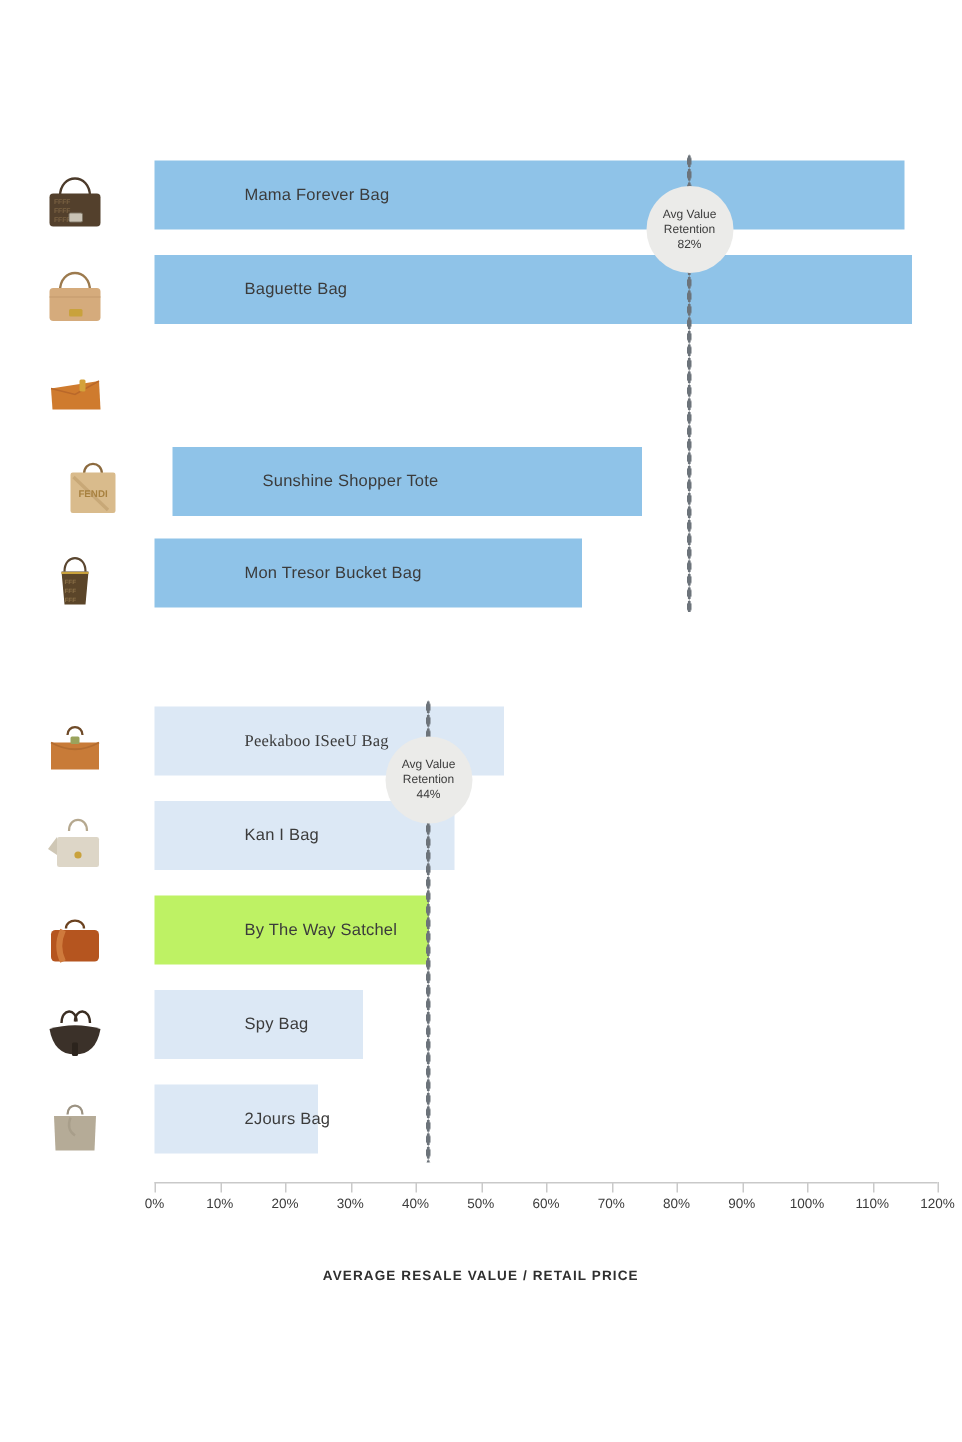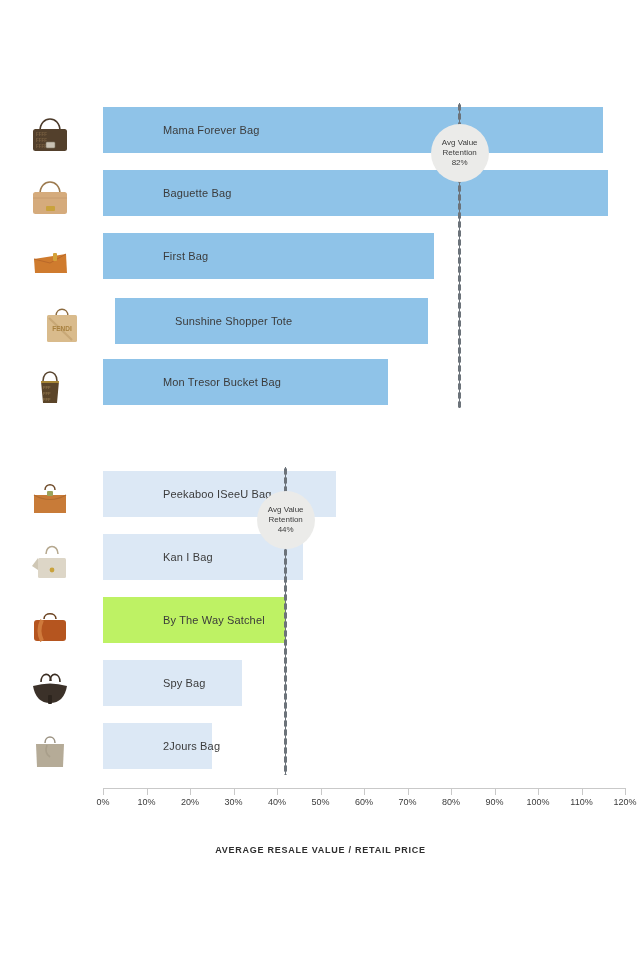--- a/index.html
+++ b/index.html
@@ -159,23 +159,20 @@
     </div>
 
     <div class="bar-row" style="top:227px;">
       <div class="thumb">
         <svg width="60" height="58" viewBox="0 0 60 58">
           <path d="M14 32 L46 27 L47 46 L15 46 Z" fill="#cf7b2e"></path>
           <path d="M14 32 L30 36 L46 27" fill="none" stroke="#b9682a" stroke-width="1"></path>
           <rect x="33" y="26" width="4" height="8" rx="1" fill="#d4a23a"></rect>
         </svg>
       </div>
-      <div class="bar" style="width: 330.6px; background: rgb(143, 195, 232);">
-        <span class="bar-label">First Bag</span>
-      </div>
     </div>
 
     <div class="bar-row" style="top:292px;margin-left:12px;">
       <div class="thumb">
         <svg width="60" height="58" viewBox="0 0 60 58">
           <path d="M24 24 C24 15, 36 15, 36 24" fill="none" stroke="#8c6a3e" stroke-width="1.5"></path>
           <rect x="15" y="23" width="30" height="27" rx="1.5" fill="#d9bb8c"></rect>
           <path d="M17 26 L40 48" stroke="#c8a877" stroke-width="2.2"></path>
           <text x="30" y="39" fill="#a8813f" font-family="'Liberation Sans',sans-serif" font-size="6.5" font-weight="bold" text-anchor="middle">FENDI</text>
         </svg>
@@ -207,21 +204,21 @@
 
     <div class="avg-bubble" style="left: 430.7px; top: 124px;">
       <span class="l1">Avg Value</span>
       <span class="l2">Retention</span>
       <span class="l3">82%</span>
     </div>
   </div>
 
   <div>
 
-    <div class="bar-row" style="top:465px;">
+    <div class="bar-row" style="top:465px;font-family:Liberation Serif, serif;">
       <div class="thumb">
         <svg width="60" height="58" viewBox="0 0 60 58">
           <path d="M25 25 C25 18, 35 18, 35 25" fill="none" stroke="#6e4a28" stroke-width="1.5"></path>
           <path d="M14 30 h32 v18 h-32 Z" fill="#c87b38"></path>
           <path d="M14 30 q16 9 32 0" fill="none" stroke="#b36c30" stroke-width="1.2"></path>
           <rect x="27" y="26" width="6" height="5" rx="1" fill="#9aa35c"></rect>
         </svg>
       </div>
       <div class="bar" style="width: 232.725px; background: rgb(220, 232, 245);">
         <span class="bar-label">Peekaboo ISeeU Bag</span>

